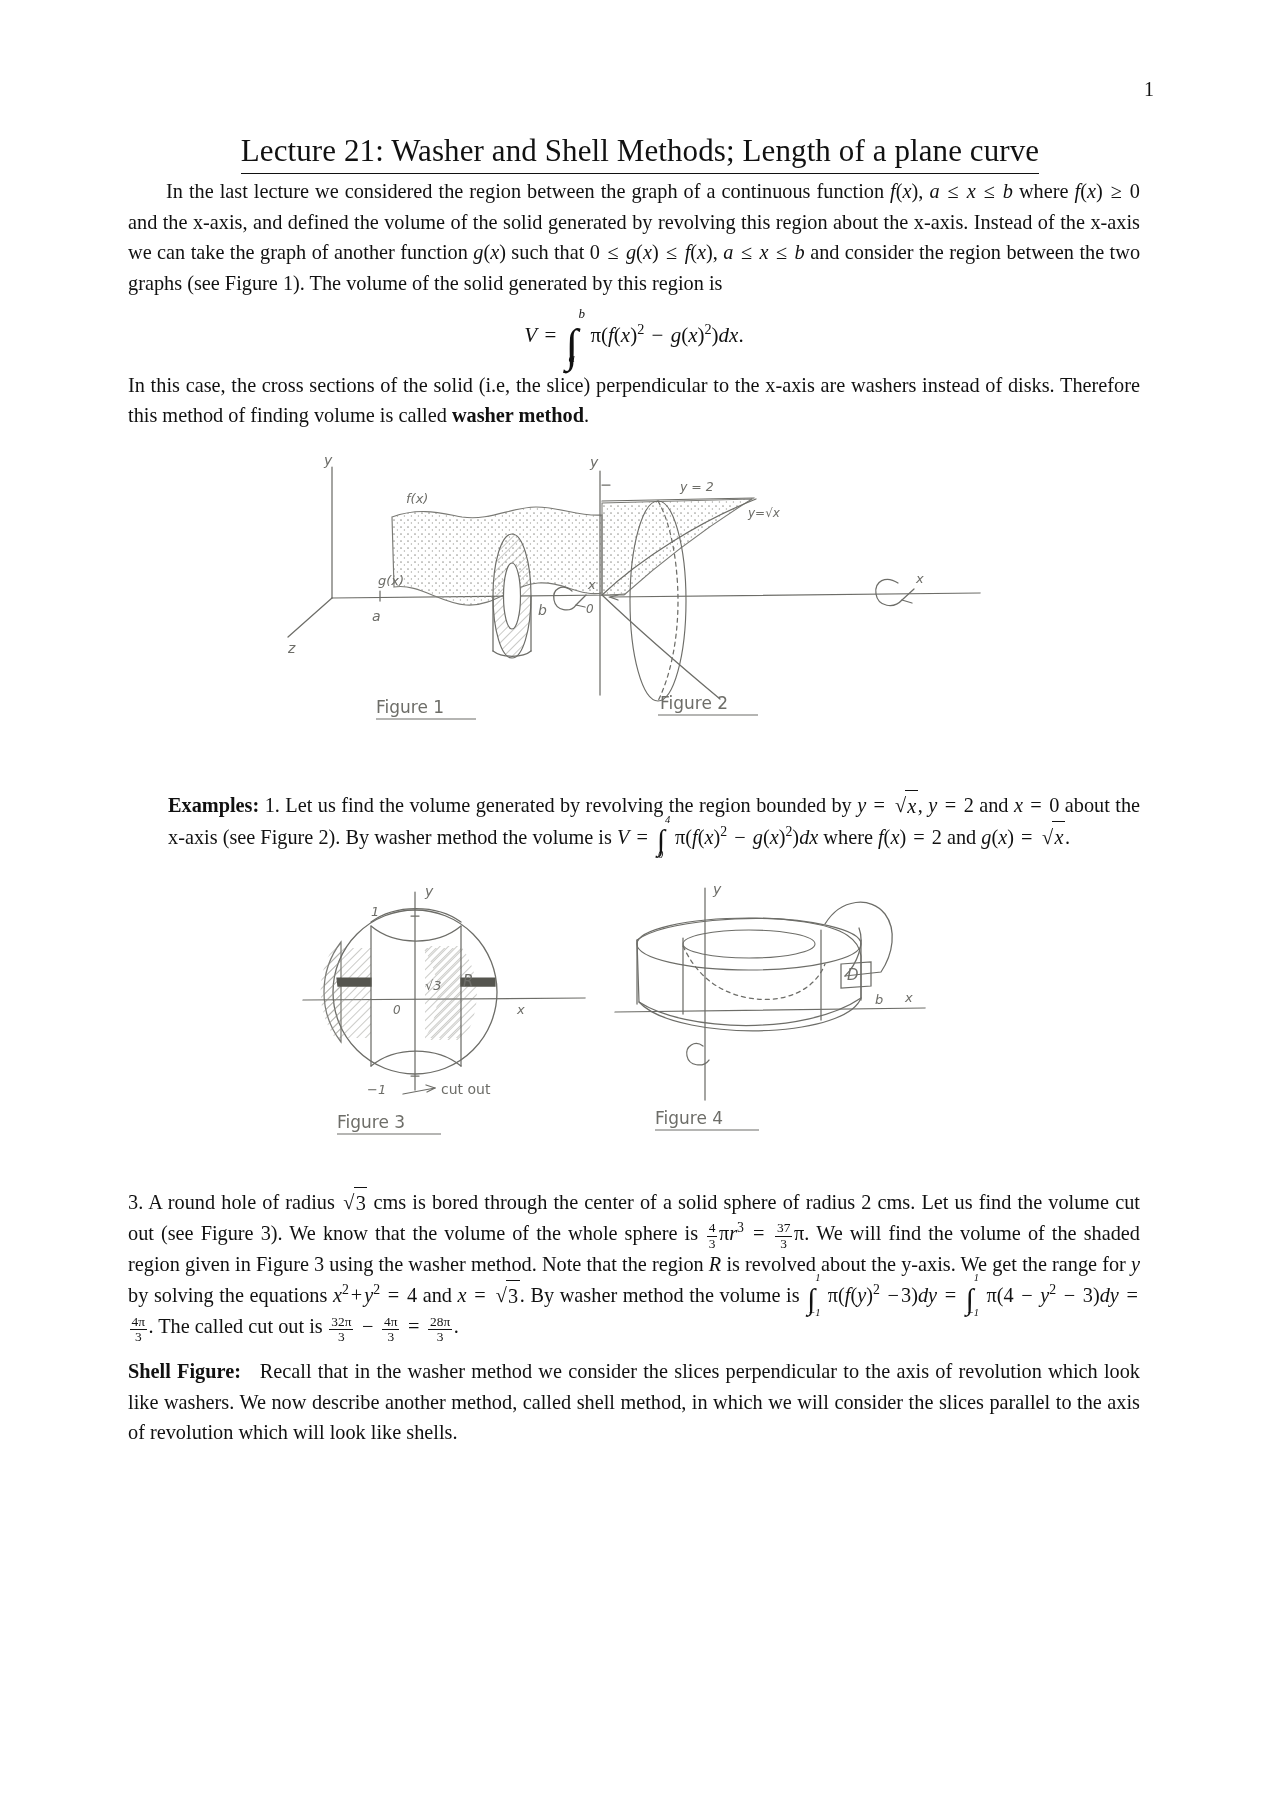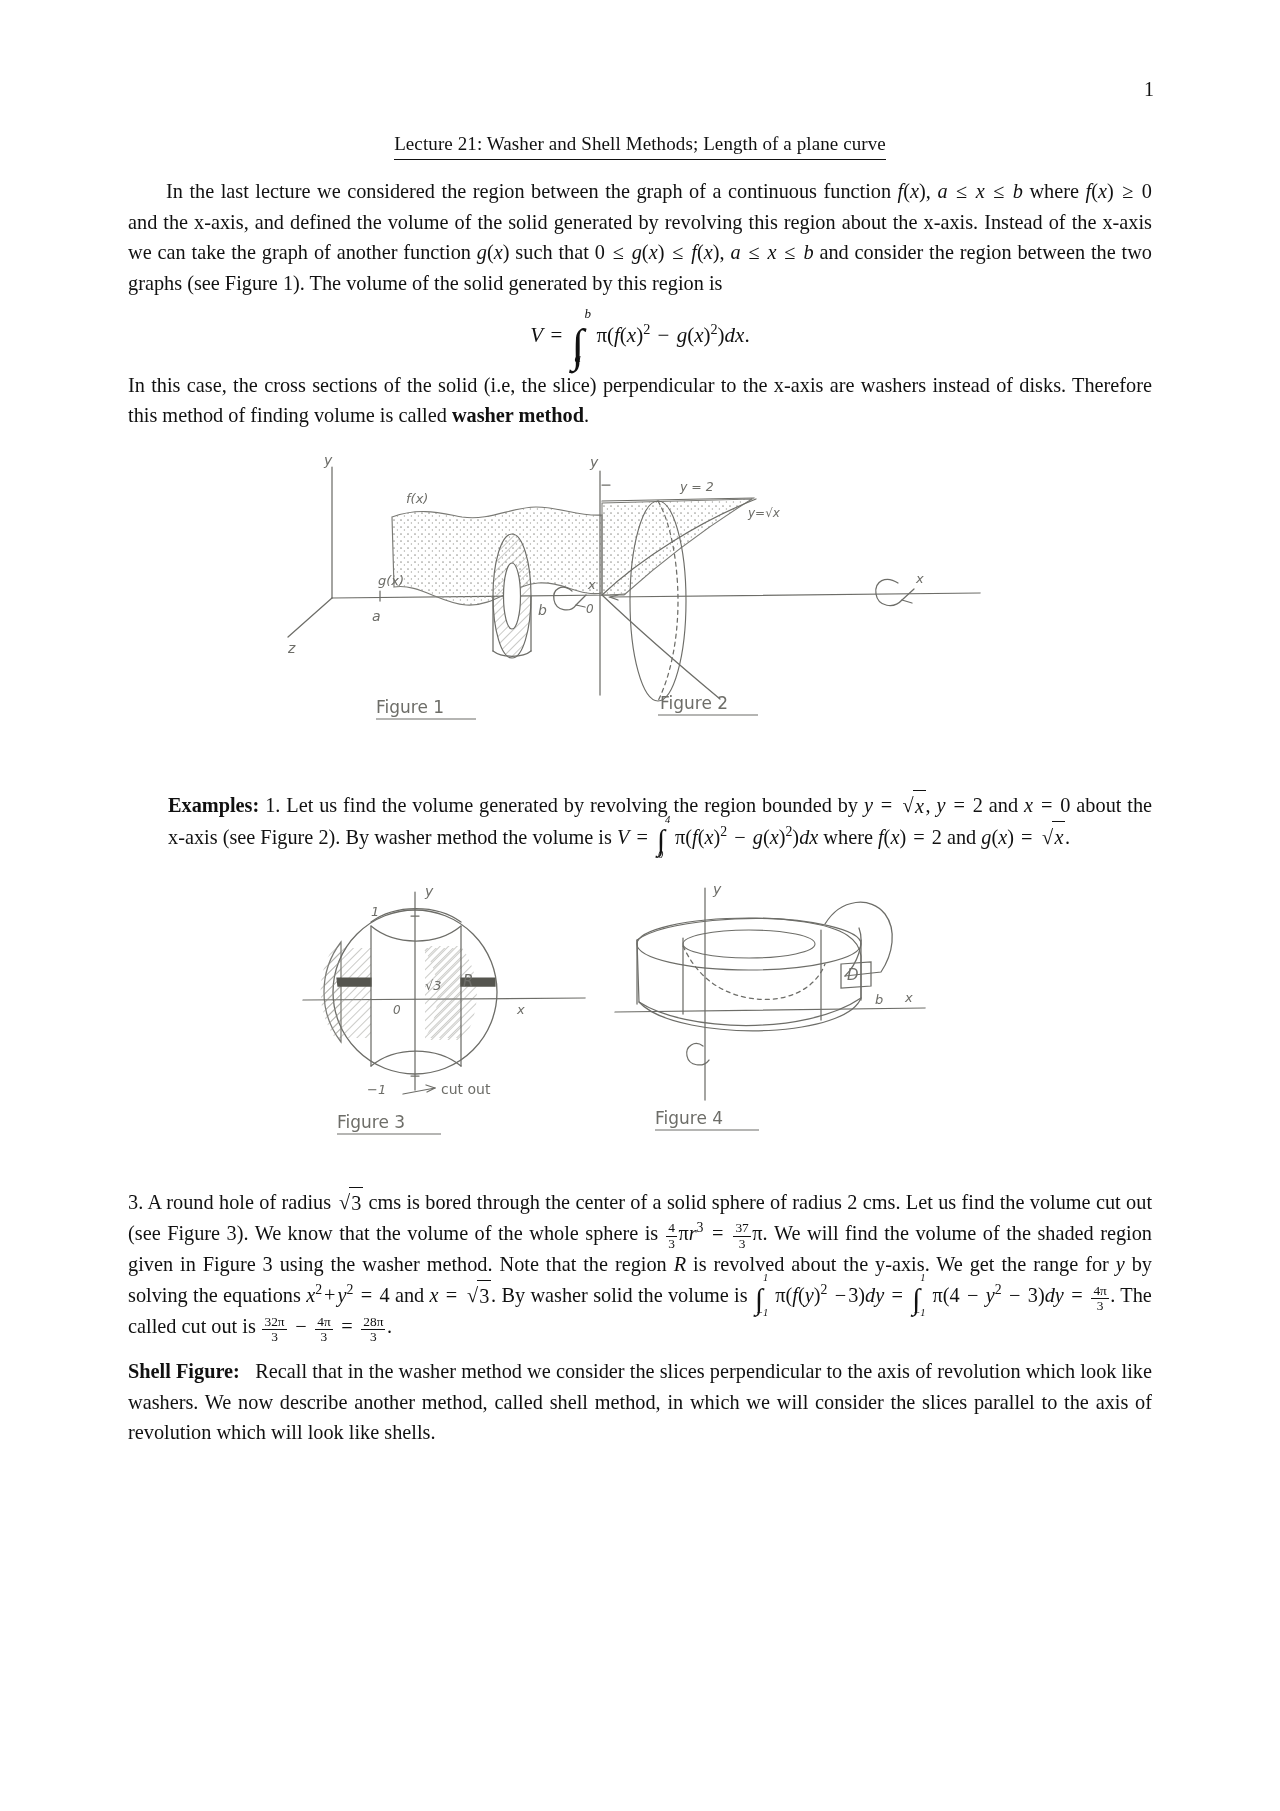--- a/index.html
+++ b/index.html
@@ -6,25 +6,25 @@
   body{
     width:1280px;height:1811px;
     font-family:"Liberation Serif","DejaVu Serif",serif;
     color:#111;
     -webkit-font-smoothing:antialiased;
   }
   .page{position:relative;width:1280px;height:1811px;box-sizing:border-box;}
   .pagenum{position:absolute;top:78px;right:126px;font-size:20px;}
   .title-wrap{text-align:center;margin:0;padding-top:133px;}
   .title{
-    display:inline-block;font-size:19px;letter-spacing:.1px;
+    display:inline-block;font-size:31px;letter-spacing:.1px;
     border-bottom:1.6px solid #111;padding-bottom:4px;
   }
   .body{
-    position:absolute;left:128px;right:128px;top:176px;
+    position:absolute;left:128px;right:140px;top:176px;
     font-size:20.3px;line-height:1.515;text-align:justify;
     text-justify:inter-word;
   }
   p{margin:0 0 0 0;}
   p.indent{text-indent:38px;}
   .gap{height:14px;}
   .eq{
     text-align:center;margin:20px 0 18px 0;text-indent:0;
     font-size:21px;
   }
@@ -292,21 +292,21 @@
       <span class="mo">=</span>
       <span class="frac"><span class="num">37</span><span class="den">3</span></span><span class="mn">π</span>.
       <span>We will find the volume of the shaded region given in Figure 3 using the washer method. Note that the region</span>
       <span class="mi">R</span>
       <span>is revolved about the y-axis. We get the range for</span>
       <span class="mi">y</span>
       <span>by solving the equations</span>
       <span class="mi">x</span><span class="sup">2</span><span class="mo">+</span><span class="mi">y</span><span class="sup">2</span> <span class="mo">=</span> <span class="mn">4</span>
       and <span class="mi">x</span> <span class="mo">=</span>
       <span class="sqrt"><span class="rad">√</span><span class="radicand mn">3</span></span>.
-      <span>By washer solid the volume is</span>
+      <span>By washer method the volume is</span>
       <span class="intwrap sm"><span class="intg">∫</span><span class="lim-t">1</span><span class="lim-b">−1</span></span>
       <span class="mn" style="padding-left:6px">π(</span><span class="mi">f</span><span class="mn">(</span><span class="mi">y</span><span class="mn">)</span><span class="sup">2</span>
       <span class="mo">−</span><span class="mn">3</span><span class="mn">)</span><span class="mi">dy</span>
       <span class="mo">=</span>
       <span class="intwrap sm"><span class="intg">∫</span><span class="lim-t">1</span><span class="lim-b">−1</span></span>
       <span class="mn" style="padding-left:6px">π(</span><span class="mn">4</span> <span class="mo">−</span> <span class="mi">y</span><span class="sup">2</span>
       <span class="mo">−</span> <span class="mn">3</span><span class="mn">)</span><span class="mi">dy</span>
       <span class="mo">=</span>
       <span class="frac"><span class="num">4π</span><span class="den">3</span></span>.
       <span>The called cut out is</span>

